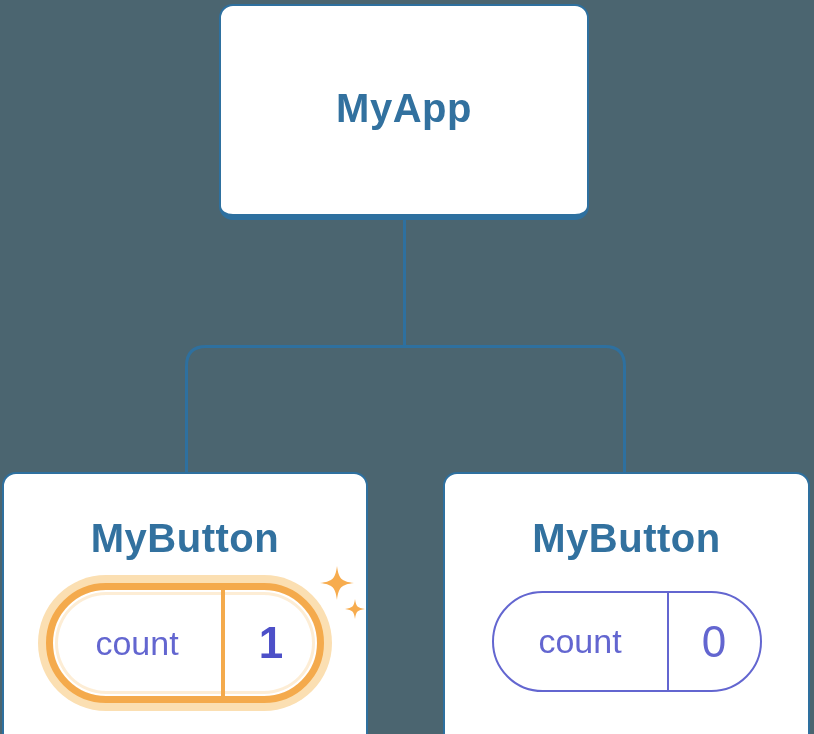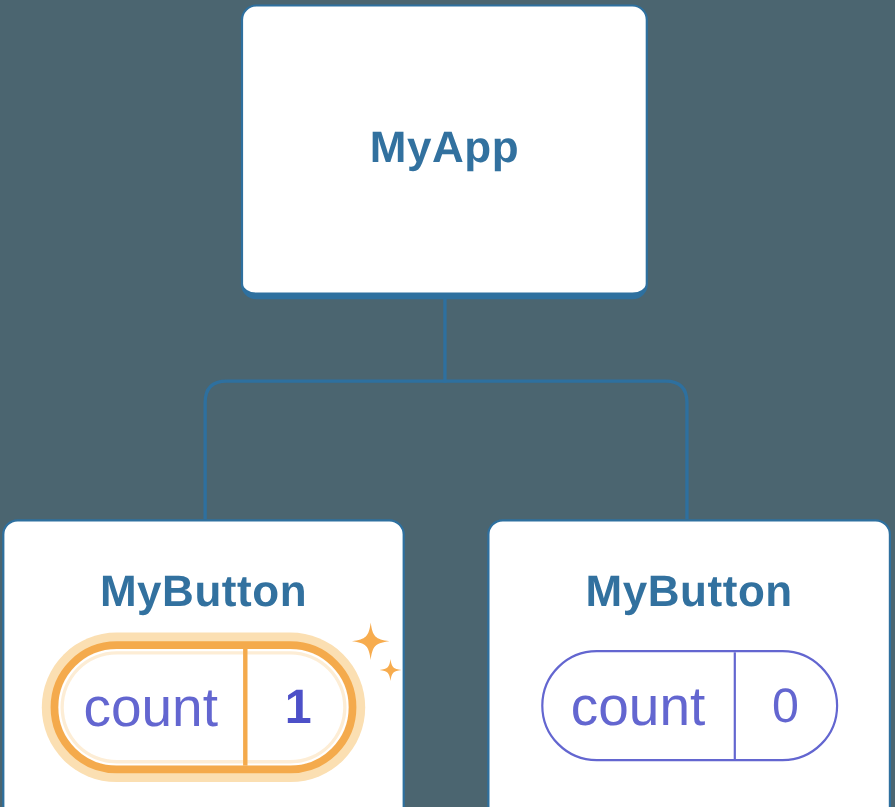--- a/index.html
+++ b/index.html
@@ -23,41 +23,41 @@
   }
   .connector{position:absolute;left:0;top:0;color:var(--connector)}
   .card{
     position:absolute;
     background:var(--card-bg);
     border:2px solid var(--card-border);
     border-bottom-width:6px;
     border-radius:14px;
   }
   .root{
-    left:219px;top:4px;width:370px;height:268px;
+    left:219px;top:4px;width:370px;height:216px;
     display:flex;align-items:center;justify-content:center;
     padding-bottom:4px;
   }
   .child{top:472px;height:333px}
   .child-left{left:2px;width:366px}
   .child-right{left:443px;width:367px}
   .title{
     font-size:40px;font-weight:600;color:var(--title);
     line-height:48px;letter-spacing:0.5px;
   }
   .child .title{
     position:absolute;left:0;right:0;top:40px;text-align:center;
   }
   .pill{
     position:absolute;left:50%;transform:translateX(-50%);
     display:flex;align-items:stretch;
     background:var(--card-bg);
   }
   .cell{display:flex;align-items:center;justify-content:center}
-  .key-cell{font-size:50px;color:var(--purple)}
+  .key-cell{font-size:34px;color:var(--purple)}
   .value-cell{flex:1}
   
   .child-left .pill{
     top:109px;width:278px;height:120px;
     border:7px solid var(--orange);
     border-radius:60px;
     box-shadow:0 0 0 8px var(--orange-halo),
                inset 0 0 0 2px #fff,
                inset 0 0 0 5px rgba(251,223,178,0.55);
   }

